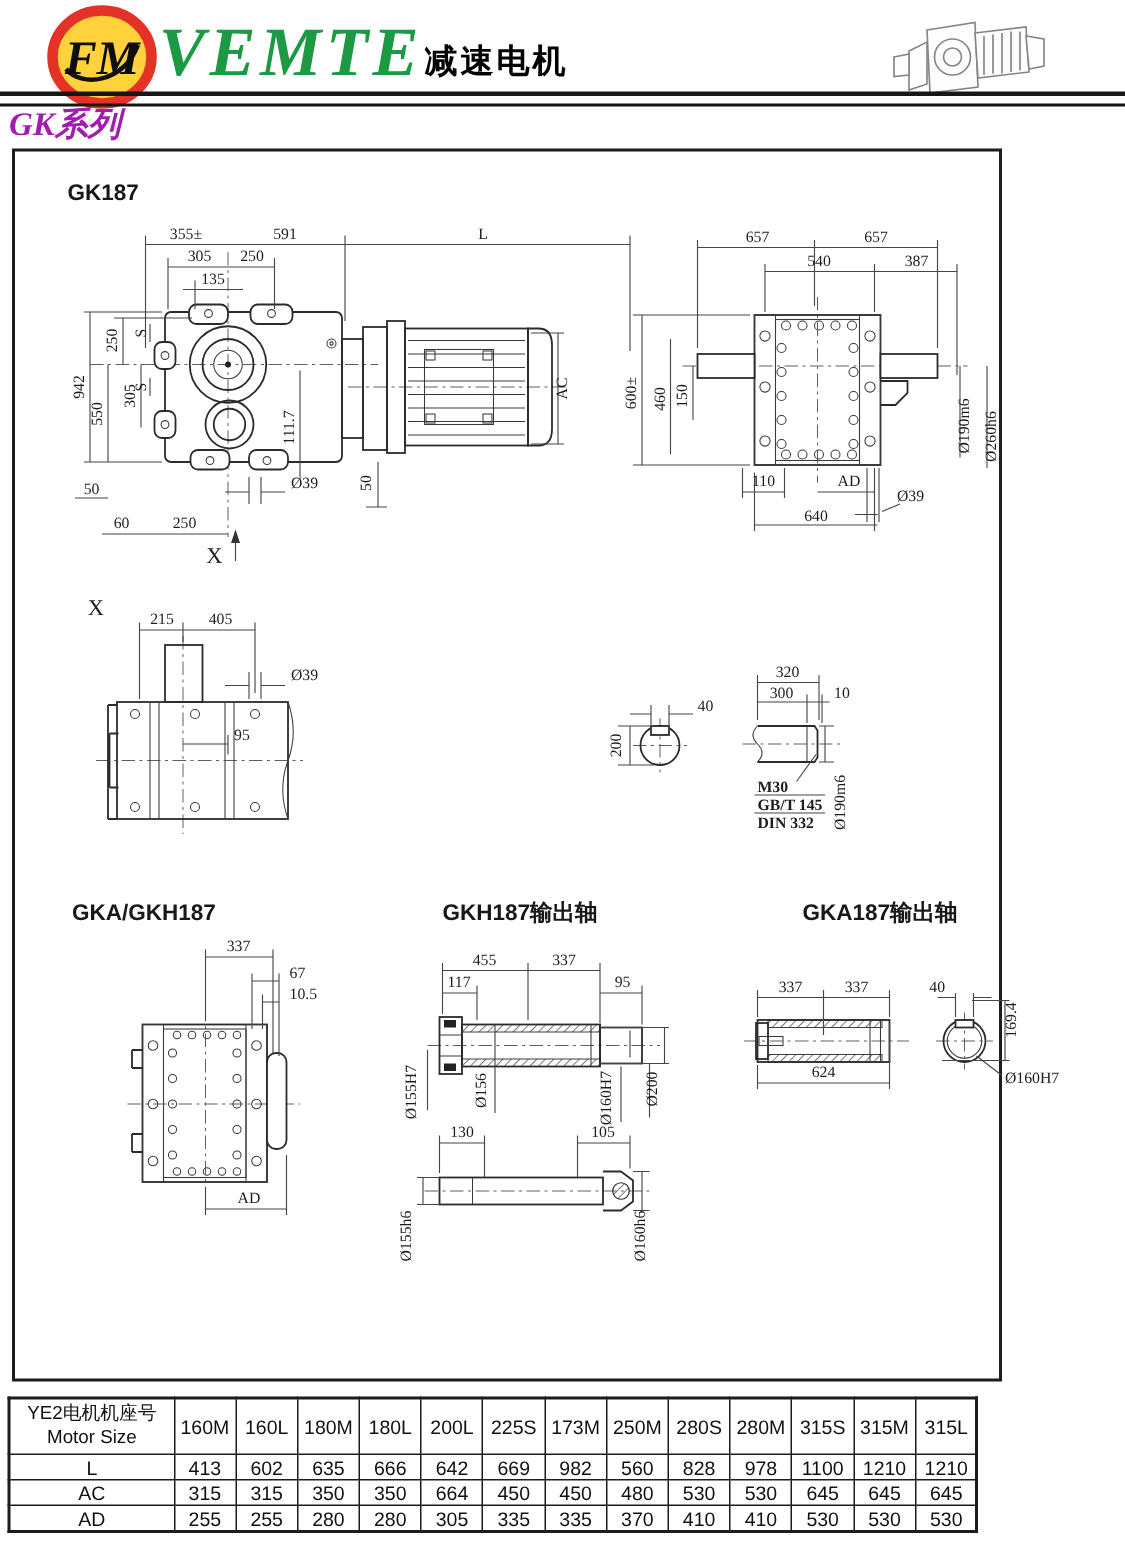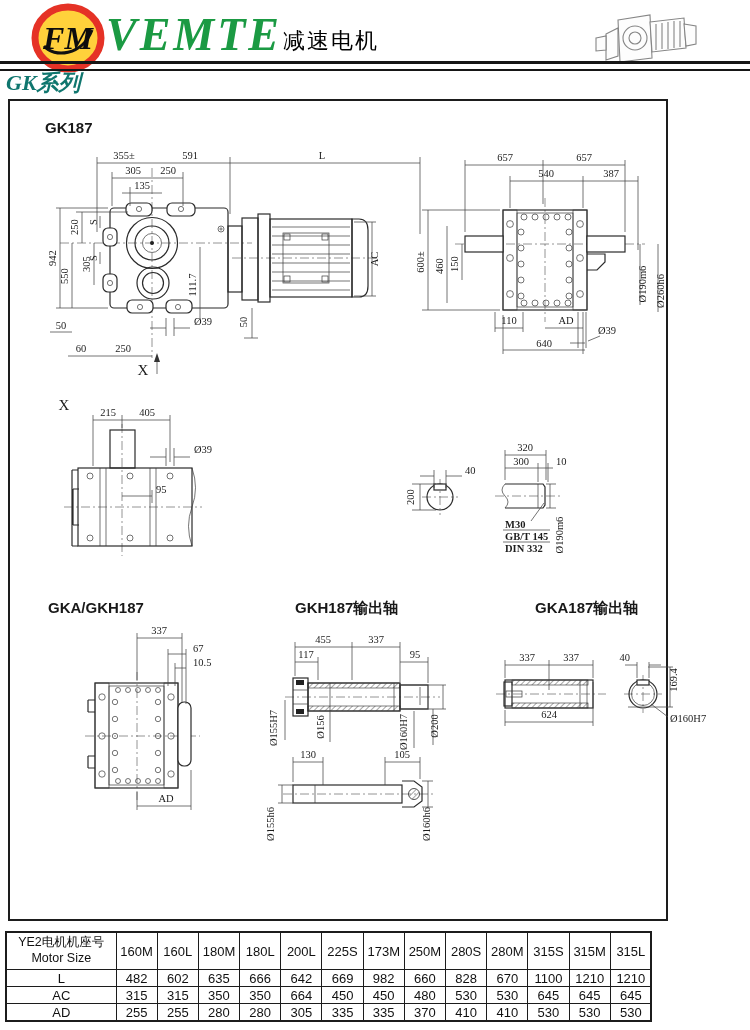--- a/index.html
+++ b/index.html
@@ -1,23 +1,23 @@
 <!DOCTYPE html>
 <html><head>
 <meta charset="utf-8">
 <style>
   html,body{margin:0;padding:0;background:#fff;}
   body{width:750px;height:1030px;position:relative;font-family:"Liberation Sans",sans-serif;color:#111;}
   
   .hdr-logo{position:absolute;left:30px;top:2px;}
   .brand{position:absolute;left:106px;top:8px;font-family:"Liberation Serif",serif;font-style:italic;font-weight:700;font-size:46px;letter-spacing:3px;color:#1b9a43;}
-  .product{position:absolute;left:283px;top:26px;font-family:"DejaVu Sans",sans-serif;font-weight:400;font-size:22px;color:#000;letter-spacing:2px;}
+  .product{position:absolute;left:283px;top:26px;font-family:"DejaVu Sans",sans-serif;font-weight:700;font-size:22px;color:#000;letter-spacing:2px;}
   .thumb{position:absolute;left:588px;top:4px;}
   .rule{position:absolute;left:0;top:61px;width:750px;height:5px;border-top:3px solid #161616;border-bottom:2px solid #161616;}
-  .series{position:absolute;left:6px;top:68px;font-family:"Liberation Serif",serif;font-style:italic;font-weight:700;font-size:22px;color:#0f766e;}
+  .series{position:absolute;left:6px;top:68px;font-family:"Liberation Serif",serif;font-style:italic;font-weight:700;font-size:22px;color:#a21caf;}
   
   .sheet{position:absolute;left:8px;top:99px;width:660px;height:822px;border:2px solid #1d1d1d;box-sizing:border-box;}
   .sheet svg{display:block;}
   .ln{stroke:#2b2b2b;stroke-width:1.2;fill:none;}
   .lnw{stroke:#2b2b2b;stroke-width:1.2;fill:#fff;}
   .thin{stroke:#3a3a3a;stroke-width:.7;fill:none;}
   .dim{stroke:#454545;stroke-width:.75;fill:none;}
   .cl{stroke:#5a5a5a;stroke-width:.65;stroke-dasharray:9 3 2 3;fill:none;}
   text{font-family:"Liberation Serif",serif;font-size:10.5px;fill:#1c1c1c;}
   .dt{text-anchor:middle;}
@@ -385,30 +385,30 @@
         <th>280M</th>
         <th>315S</th>
         <th>315M</th>
         <th>315L</th>
         <th></th>
       </tr>
   </thead>
   <tbody>
       <tr>
         <td>L</td>
-        <td>482</td>
+        <td>413</td>
         <td>602</td>
         <td>635</td>
         <td>666</td>
         <td>642</td>
         <td>669</td>
         <td>982</td>
-        <td>660</td>
+        <td>560</td>
         <td>828</td>
-        <td>670</td>
+        <td>978</td>
         <td>1100</td>
         <td>1210</td>
         <td>1210</td>
         <td></td>
       </tr>
       <tr>
         <td>AC</td>
         <td>315</td>
         <td>315</td>
         <td>350</td>

